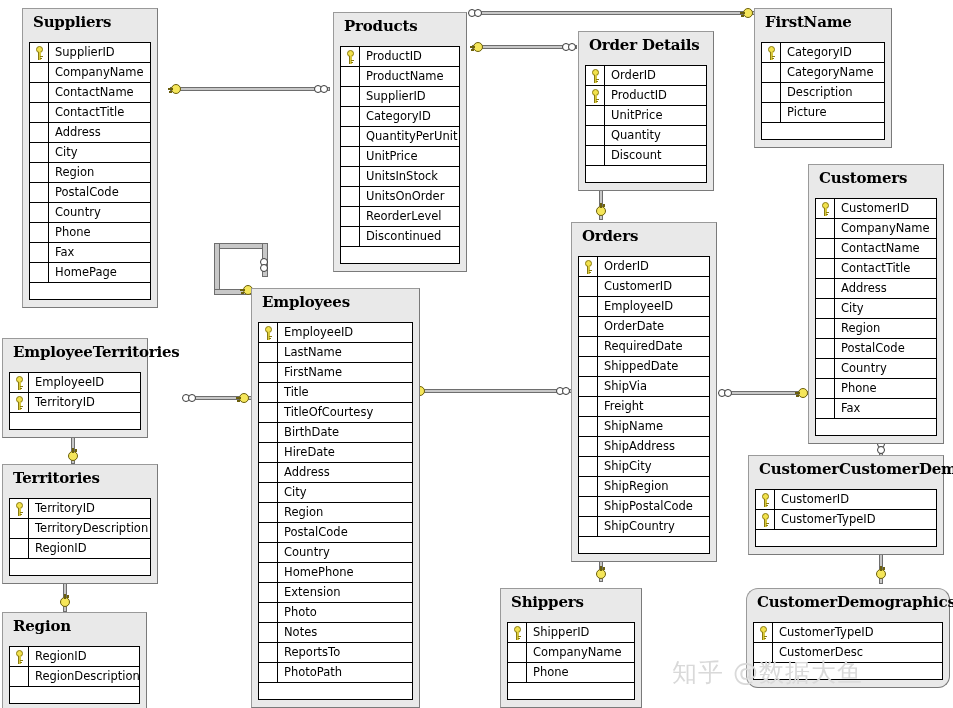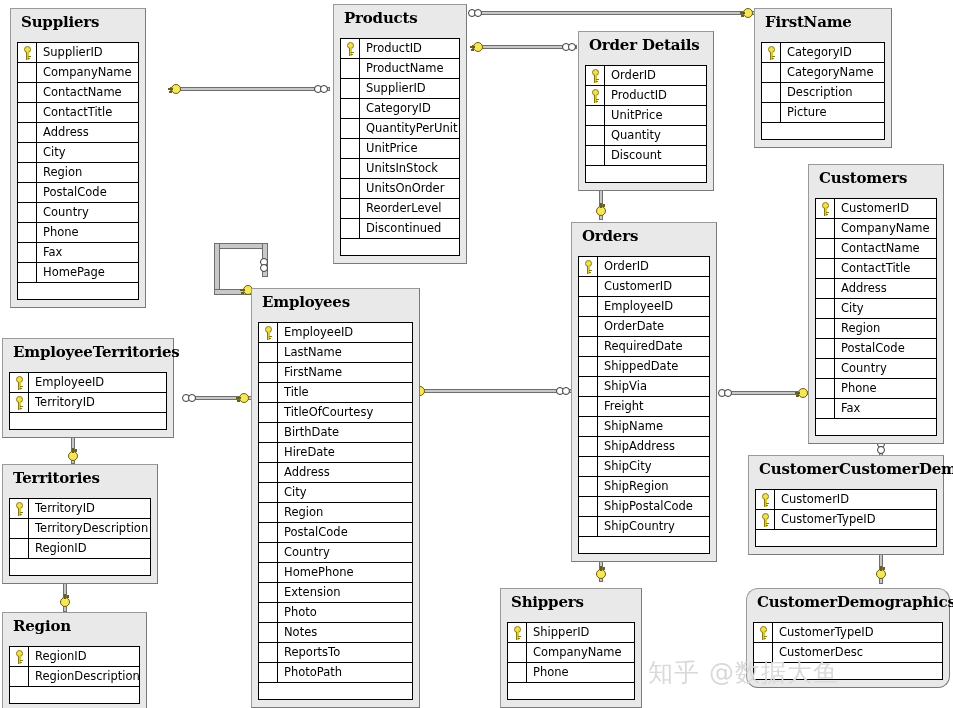--- a/index.html
+++ b/index.html
@@ -155,21 +155,21 @@
   }
   .endinf i.a{left:0;}
   .endinf i.b{left:6px;}
   .endinf.vert{width:9px;height:16px;}
   .endinf.vert i{left:0;top:0;}
   .endinf.vert i.b{top:6px;left:0;}
 
   
   #watermark{
     position:absolute;
-    left:648px;top:656px;
+    left:672px;top:656px;
     font-family:"DejaVu Sans","Liberation Sans",sans-serif;
     font-size:25px;
     color:#d9d9d9;
     white-space:nowrap;
     letter-spacing:1px;
     z-index:40;
     pointer-events:none;
   }
 </style>
 </head>
@@ -343,21 +343,21 @@
         <i class="b"></i>
       </div>
     <div class="endkey vert" style="left:876px;top:566px;">
         <span class="er"></span>
         <span class="et"></span>
         <span class="et2"></span>
       </div>
   </div>
 
   <div id="entities-host">
-      <div class="entity" style="left: 10px; top: 8px; width: 136px;">
+      <div class="entity" style="left: 22px; top: 8px; width: 136px;">
         <div class="entity-title">Suppliers</div>
         <div class="grid">
           <div class="row">
             <div class="keycell">
               <span class="keyicon">
                 <span class="kring"></span>
                 <span class="kshaft"></span>
                 <span class="ktooth"></span>
                 <span class="ktooth2"></span>
               </span>
@@ -407,21 +407,21 @@
           <div class="row">
             <div class="keycell"></div>
             <div class="fname">HomePage</div>
           </div>
           <div class="row blank">
             <div class="keycell"></div>
             <div class="fname"></div>
           </div>
         </div>
       </div>
-      <div class="entity" style="left: 333px; top: 4px; width: 134px;">
+      <div class="entity" style="left: 333px; top: 12px; width: 134px;">
         <div class="entity-title">Products</div>
         <div class="grid">
           <div class="row">
             <div class="keycell">
               <span class="keyicon">
                 <span class="kring"></span>
                 <span class="kshaft"></span>
                 <span class="ktooth"></span>
                 <span class="ktooth2"></span>
               </span>
@@ -758,21 +758,21 @@
           <div class="row">
             <div class="keycell"></div>
             <div class="fname">PhotoPath</div>
           </div>
           <div class="row blank">
             <div class="keycell"></div>
             <div class="fname"></div>
           </div>
         </div>
       </div>
-      <div class="entity" style="left: 2px; top: 338px; width: 172px;">
+      <div class="entity" style="left: 2px; top: 338px; width: 146px;">
         <div class="entity-title">EmployeeTerritories</div>
         <div class="grid">
           <div class="row">
             <div class="keycell">
               <span class="keyicon">
                 <span class="kring"></span>
                 <span class="kshaft"></span>
                 <span class="ktooth"></span>
                 <span class="ktooth2"></span>
               </span>

